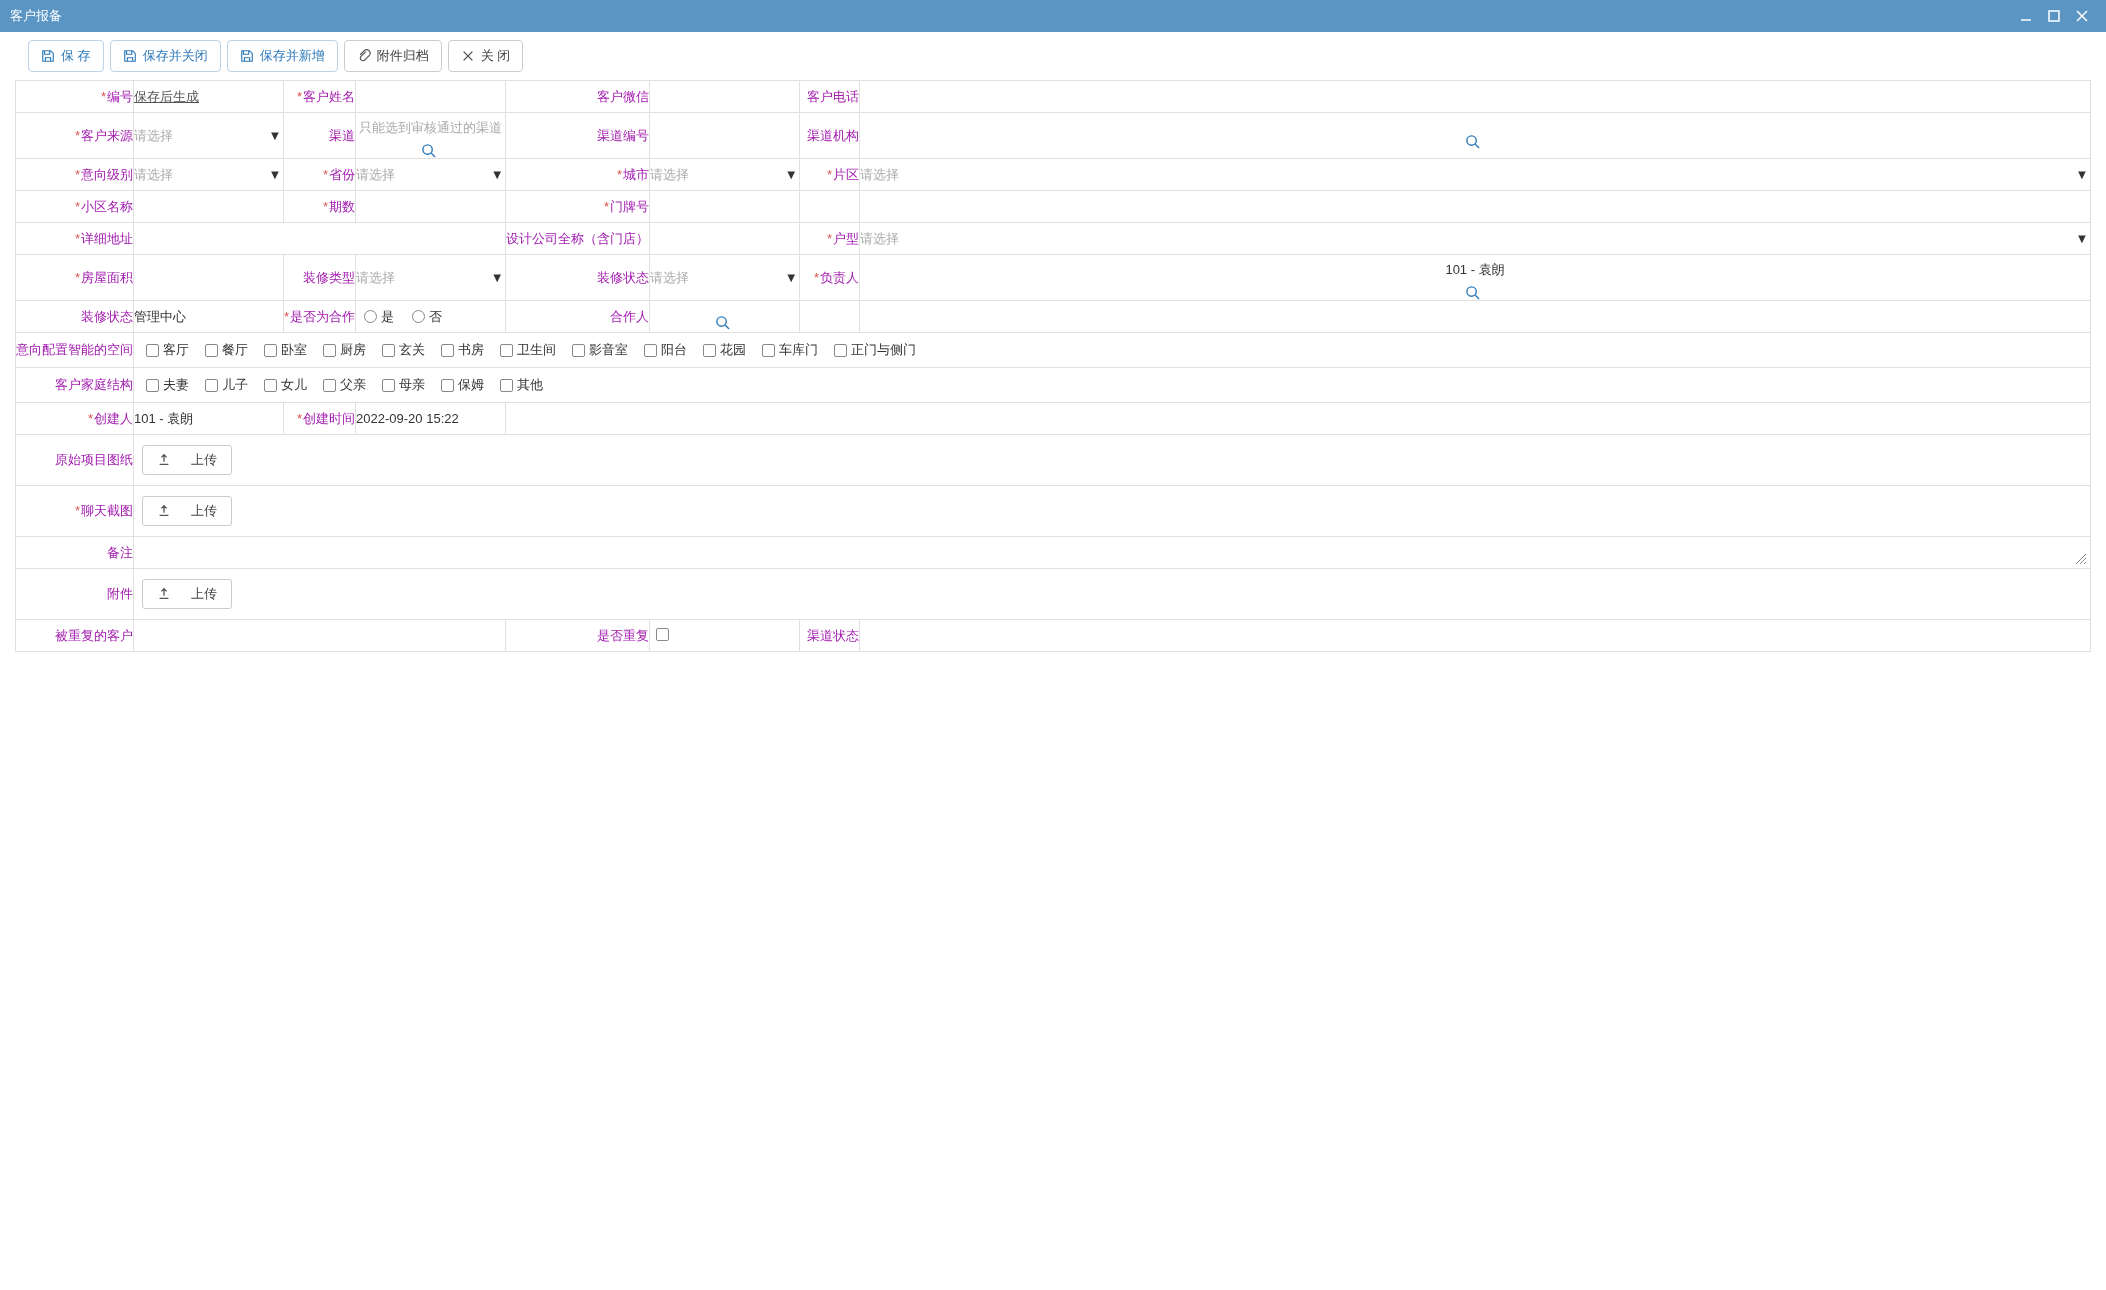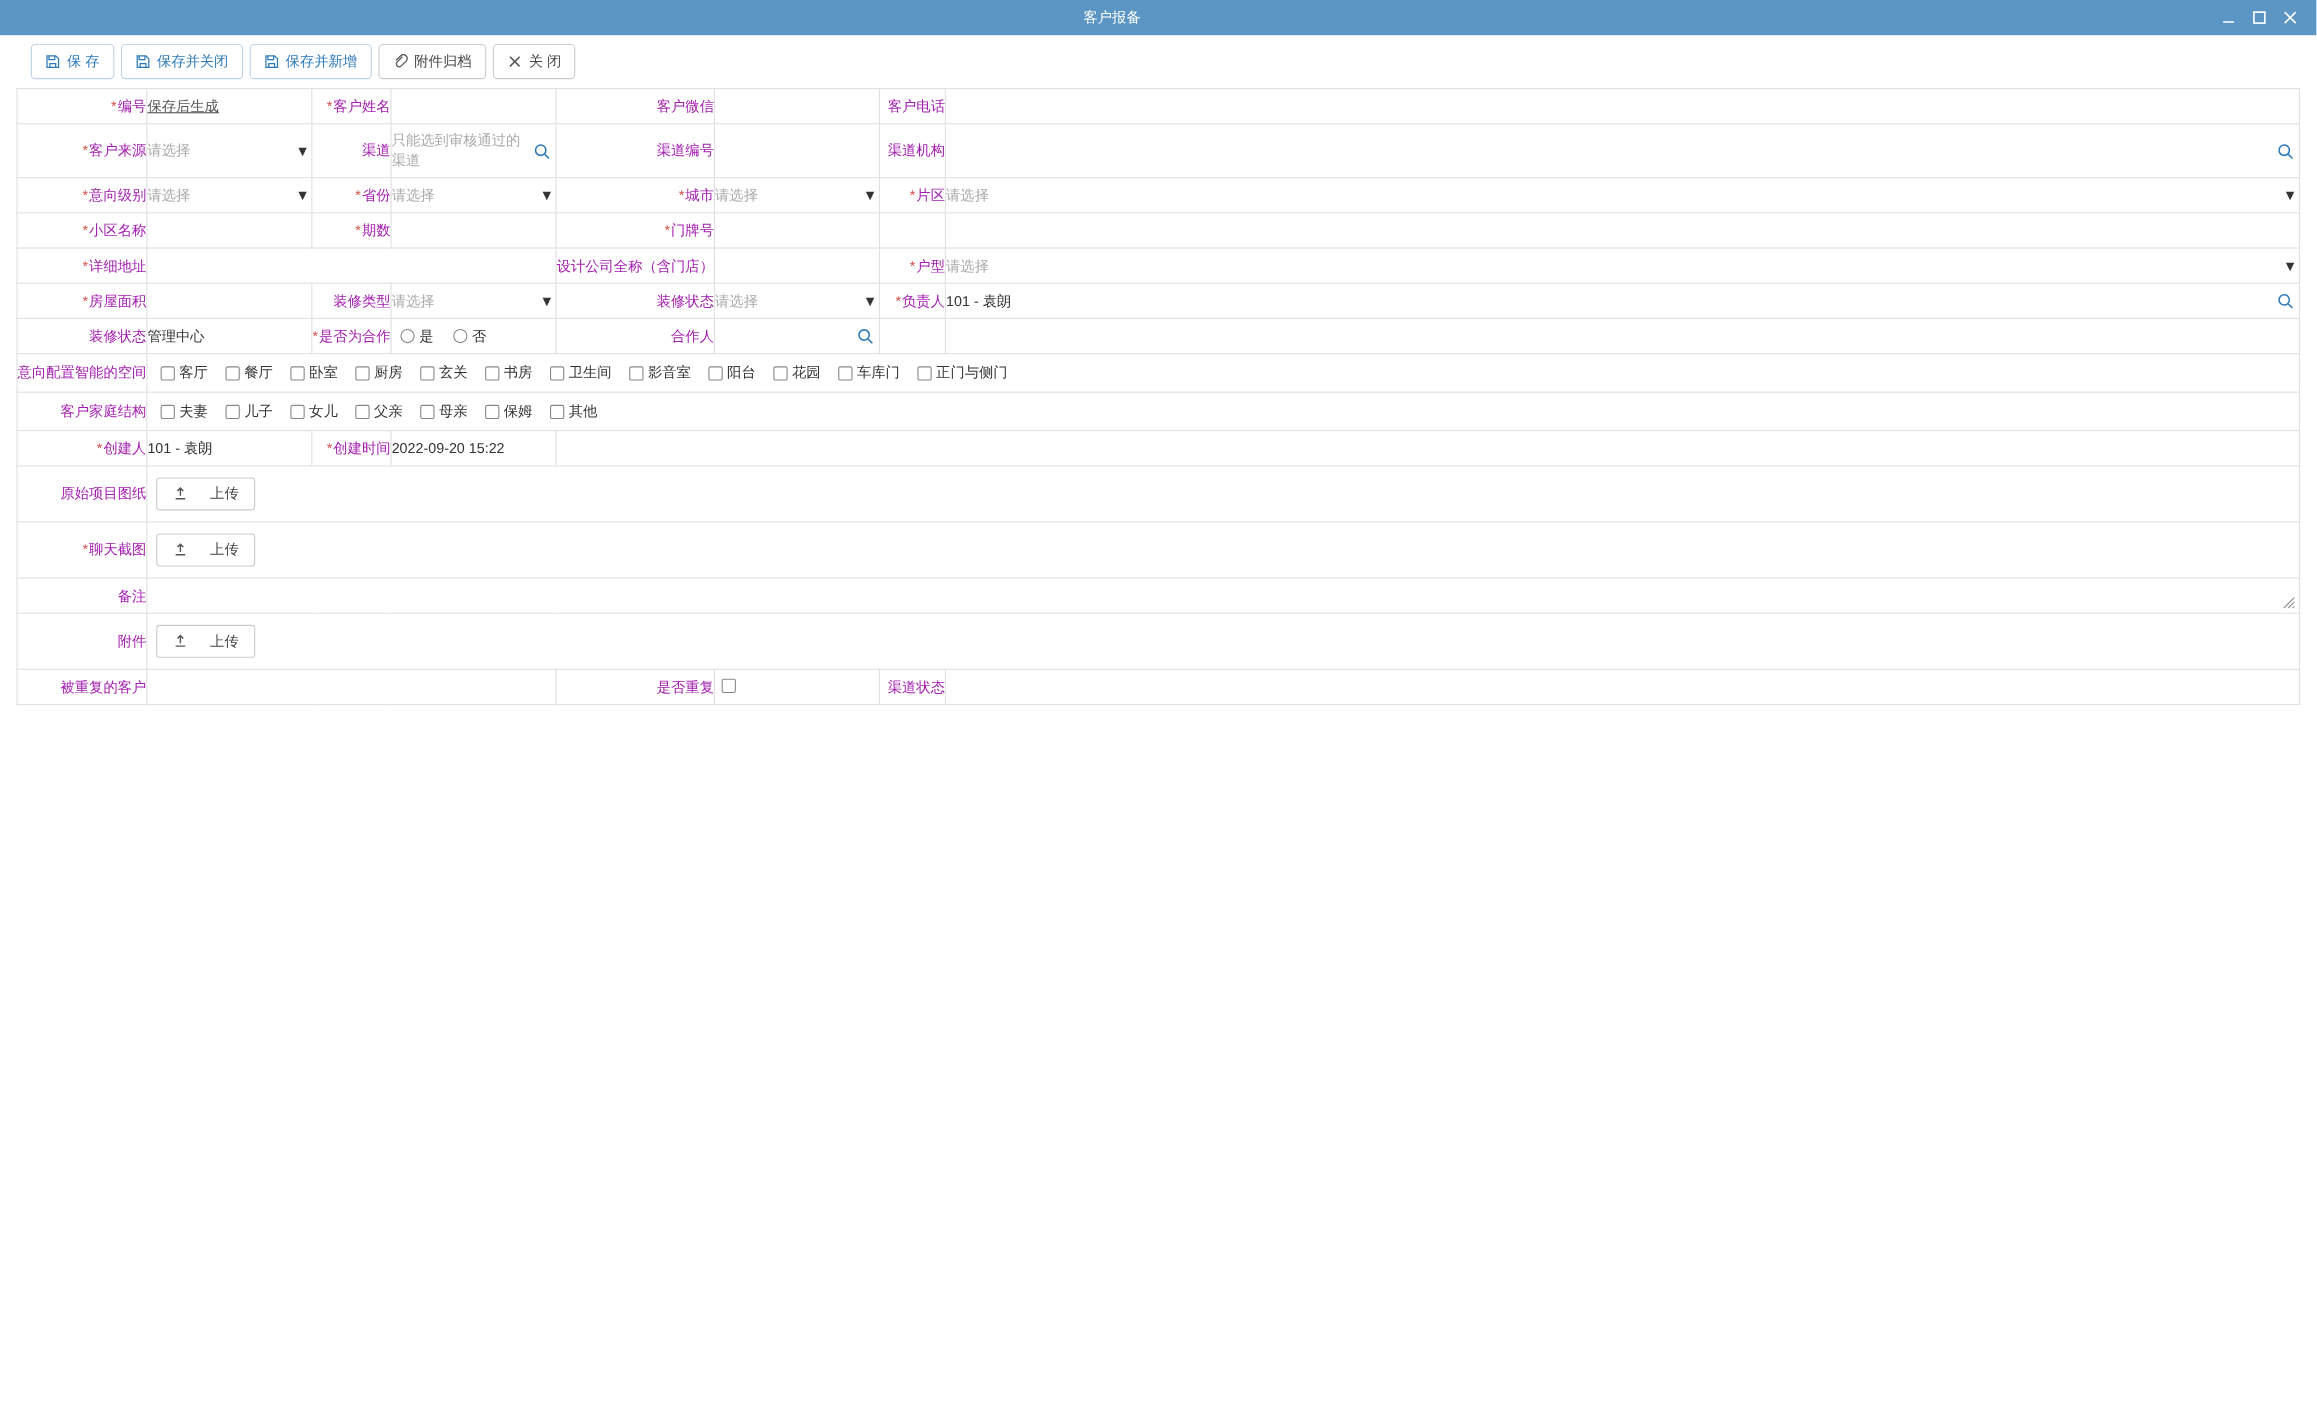--- a/index.html
+++ b/index.html
@@ -1,20 +1,20 @@
 <!DOCTYPE html>
 <html><head>
 <meta charset="utf-8">
 <style>
 * { box-sizing: border-box; margin: 0; padding: 0; }
 body { font-family: "Microsoft YaHei", Arial, sans-serif; font-size: 13px; color: #333; background: #fff; }
 
 
 .titlebar { background: #5a95c4; height: 32px; display: flex; align-items: center; padding: 0 10px; color: #fff; }
-.titlebar .title { flex: 1; font-size: 13px; text-align: center; }
+.titlebar .title { flex: 1; font-size: 13px; }
 .winbtn { width: 28px; height: 28px; display: inline-flex; align-items: center; justify-content: center; cursor: pointer; }
 .winbtn svg { stroke: #fff; fill: none; }
 
 
 .toolbar { padding: 8px 28px; display: flex; gap: 6px; }
 .btn { border: 1px solid #bcd3e8; background: #fff; color: #2c79b9; border-radius: 4px; padding: 6px 12px; display: inline-flex; align-items: center; gap: 6px; cursor: pointer; font-size: 13px; }
 .btn-default { border: 1px solid #ccc; color: #444; }
 .btn svg { width: 14px; height: 14px; }
 
 
@@ -24,21 +24,21 @@
 .req::before { content: "*"; color: #d9534f; margin-right: 1px; }
 .val { padding: 0 8px; }
 .val input[type=text] { width: 100%; border: none; outline: none; font-size: 13px; padding: 6px 0; background: transparent; }
 .placeholder { color: #aaa; }
 .underline { text-decoration: underline; color: #555; }
 
 .select-box { display: flex; align-items: center; width: 100%; }
 .select-box .seltext { flex: 1; padding: 6px 0; }
 .select-box .caret { width: 16px; text-align: center; color: #333; }
 
-.search-box { display: flex; align-items: center; width: 100%; }
+.search-box { display: flex; align-items: center; width: 100%; flex-direction: column; }
 .search-box .stext { flex: 1; padding: 6px 0; }
 .search-box .sicon { width: 20px; text-align: center; }
 .search-box .sicon svg { stroke: #2c79b9; }
 
 .radio-group { display: flex; gap: 18px; padding-left: 8px; }
 .radio-item { display: inline-flex; align-items: center; gap: 4px; }
 .radio-item .rcirc { width: 13px; height: 13px; border: 1.5px solid #888; border-radius: 50%; display: inline-block; }
 
 .check-group { display: flex; flex-wrap: wrap; gap: 16px; padding: 8px 12px; }
 .check-item { display: inline-flex; align-items: center; gap: 4px; }

